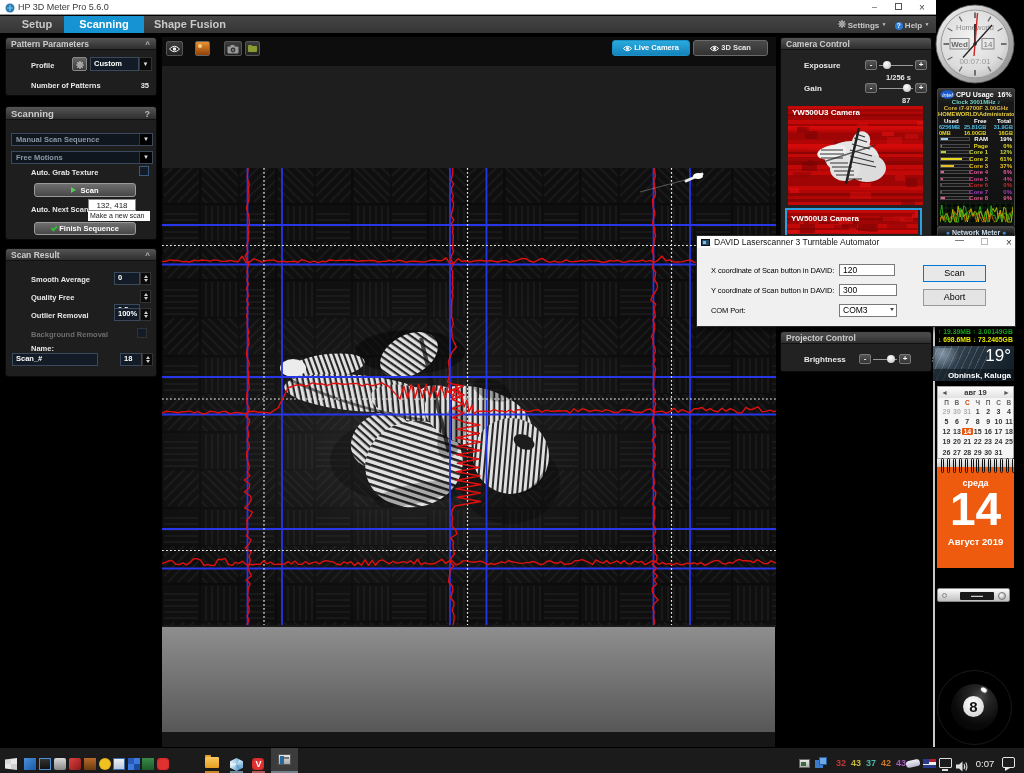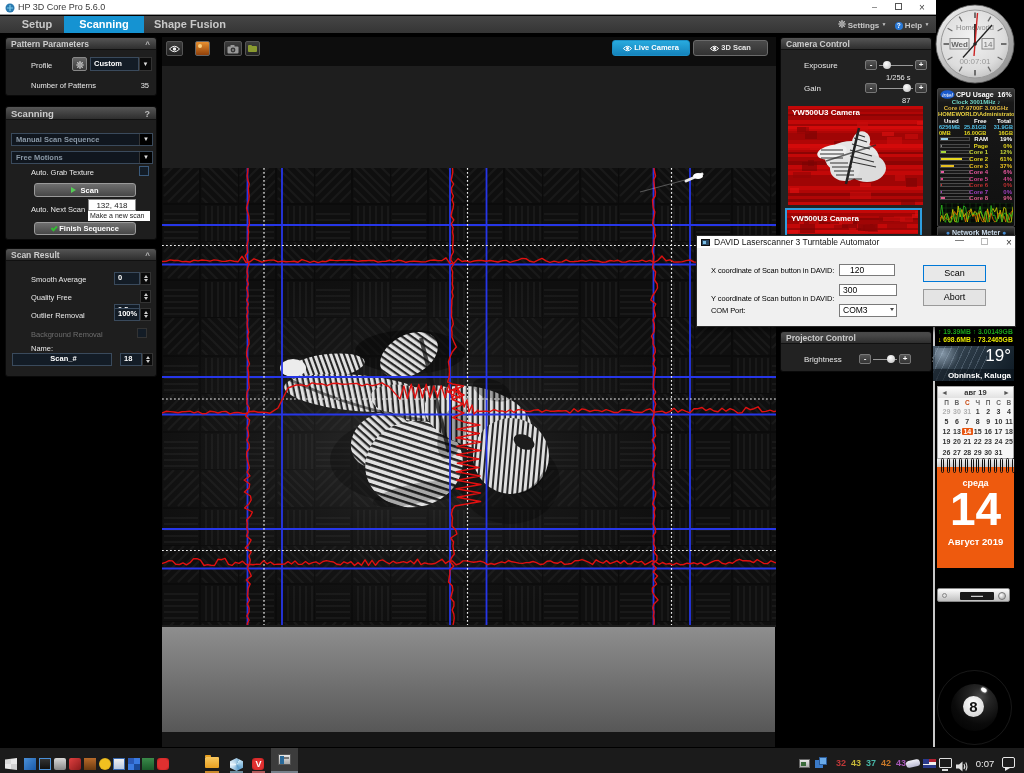--- a/index.html
+++ b/index.html
@@ -4,21 +4,21 @@
 html,body{width:1024px;height:773px;overflow:hidden;background:#000;}
 #scr{position:relative;width:1024px;height:773px;background:#000;overflow:hidden;}
 .abs{position:absolute;}
 #title{left:0;top:0;width:936px;height:15px;background:#fff;border-bottom:1px solid #999;color:#3a3a3a;font-size:9px;line-height:15px;}
 #title .txt{position:absolute;left:18px;top:0;}
 #tabbar{left:0;top:16px;width:936px;height:17px;background:linear-gradient(#464646,#353535);}
 .tab{position:absolute;top:0;height:17px;line-height:17px;font-size:11px;font-weight:bold;color:#c8c8c8;text-align:center;}
 .panel{position:absolute;left:5px;width:152px;background:#1e1e1e;border:1px solid #090909;border-radius:3px;}
 .phead{height:12px;background:linear-gradient(#555,#2e2e2e);border-bottom:1px solid #111;border-radius:3px 3px 0 0;color:#ccc;font-size:8.5px;font-weight:bold;line-height:12px;padding-left:5px;position:relative;}
 .phead .car{position:absolute;right:6px;top:1px;font-size:8px;color:#bbb;}
-.lbl{position:absolute;color:#e8e8e8;font-size:7.5px;font-weight:normal;padding-left:17px;}
+.lbl{position:absolute;color:#e8e8e8;font-size:7.5px;font-weight:bold;padding-left:17px;}
 .inp{position:absolute;background:#131c26;border:1px solid #3a4a5c;color:#fff;font-size:7.5px;font-weight:bold;line-height:10px;padding-left:3px;}
 .spin{position:absolute;width:11px;background:#0a0a0a;border:1px solid #333;}
 .spin:before{content:"";position:absolute;left:3px;top:2px;border-left:2.5px solid transparent;border-right:2.5px solid transparent;border-bottom:3px solid #ccc;}
 .spin:after{content:"";position:absolute;left:3px;bottom:2px;border-left:2.5px solid transparent;border-right:2.5px solid transparent;border-top:3px solid #ccc;}
 .drop{position:absolute;height:13px;background:#10161e;border:1px solid #3a4a5c;color:#8a98a6;font-size:7.5px;font-weight:bold;line-height:11px;padding-left:4px;}
 .darr{position:absolute;right:0;top:0;bottom:0;width:13px;background:#000;border-left:1px solid #333;color:#ddd;font-size:6px;text-align:center;line-height:11px;}
 .btn{position:absolute;background:linear-gradient(#6f6f6f,#474747);border:1px solid #9a9a9a;border-radius:3px;color:#fff;font-size:7.5px;font-weight:bold;text-align:center;}
 .chk{position:absolute;width:10px;height:10px;background:#131c26;border:1px solid #3a5a7c;}
 .cpurow{position:relative;height:6.6px;font-size:6px;font-weight:bold;line-height:6.6px;}
 .bar{position:absolute;left:2px;top:1px;height:4px;background:#1a1a1a;border:0.5px solid #4a4a4a;width:30px;}
@@ -30,21 +30,21 @@
 .trayico{position:absolute;top:758px;width:12px;height:12px;}
 .tnum{position:absolute;top:758px;font-size:9px;font-weight:bold;width:18px;text-align:center;}
 </style></head>
 <body>
 <div id="scr">
 <div class="abs" id="title">
       <svg style="position:absolute;left:5px;top:3px" width="10" height="10" viewBox="0 0 10 10">
         <circle cx="5" cy="5" r="4.5" fill="#2a7ab0"></circle>
         <path d="M2 5h6M5 2v6" stroke="#7ac8e8" stroke-width="1.2"></path>
       </svg>
-      <span class="txt">HP 3D Core Pro 5.6.0</span>
+      <span class="txt">HP 3D Meter Pro 5.6.0</span>
 <span style="position:absolute;left:872px;top:0;color:#555;">–</span>
 <span style="position:absolute;left:895px;top:2.5px;width:7px;height:7px;border:1px solid #555;"></span>
 <span style="position:absolute;left:919px;top:0;color:#444;font-size:10px;">×</span>
 </div>
 <div class="abs" id="tabbar">
 <div class="tab" style="left:10px;width:54px;">Setup</div>
 <div class="tab" style="left:64px;width:80px;background:#1593d2;color:#fff;">Scanning</div>
 <div class="tab" style="left:150px;width:80px;">Shape Fusion</div>
 <div class="tab" style="left:834px;width:56px;font-size:8px;"><svg width="8" height="8" viewBox="0 0 12 12">
           <g fill="#e8e8e8">
@@ -241,21 +241,21 @@
  <div class="spin" style="left:134px;top:23px;height:13px;"></div>
  <div class="lbl" style="left:8px;top:44px;">Quality Free</div>
  <div class="inp" style="left:108px;top:55px;width:26px;height:13px;">0.5</div>
  <div class="spin" style="left:134px;top:41px;height:13px;"></div>
  <div class="lbl" style="left:8px;top:62px;">Outlier Removal</div>
  <div class="inp" style="left:108px;top:59px;width:26px;height:13px;">100%</div>
  <div class="spin" style="left:134px;top:59px;height:13px;"></div>
  <div class="lbl" style="left:8px;top:81px;color:#6e6e6e;">Background Removal</div>
  <div class="chk" style="right:9px;top:79px;border-color:#333;"></div>
  <div class="lbl" style="left:8px;top:95px;">Name:</div>
- <div class="inp" style="left:6px;top:104px;width:100px;height:13px;text-align:center;">Scan_#</div>
+ <div class="inp" style="left:6px;top:104px;width:86px;height:13px;">Scan_#</div>
  <div class="lbl" style="left:108px;top:107px;">#</div>
  <div class="inp" style="left:114px;top:104px;width:22px;height:13px;">18</div>
  <div class="spin" style="left:136px;top:104px;height:13px;"></div>
 </div>
 <div class="abs" style="left:88px;top:199px;width:48px;height:12px;background:#fff;border:1px solid #8a8a8a;color:#222;font-size:8px;text-align:center;line-height:11px;z-index:30;">132, 418</div>
 <div class="abs" style="left:88px;top:211px;width:62px;height:10px;background:#fff;color:#222;font-size:7px;line-height:10px;padding-left:2px;white-space:nowrap;z-index:30;">Make a new scan</div>
 
 <div class="panel" style="left:780px;top:37px;width:152px;height:290px;background:#222;">
  <div class="phead">Camera Control</div>
  <div class="lbl" style="left:6px;top:23px;font-size:8px;">Exposure</div>
@@ -660,22 +660,22 @@
 <div style="position:absolute;left:0;top:0;right:0;height:12px;background:#fff;">
  <div style="position:absolute;left:4px;top:2.5px;width:9px;height:7px;background:#2a4a66;border:1px solid #111;">
           <div style="position:absolute;left:1px;top:1px;width:3px;height:3px;background:#7ac0e8;"></div>
         </div>
  <span style="position:absolute;left:17px;top:1px;font-size:8.5px;color:#111;">DAVID Laserscanner 3 Turntable Automator</span>
  <span style="position:absolute;left:258px;top:-1px;color:#333;font-size:9px;">—</span>
  <span style="position:absolute;left:284px;top:2px;width:6.5px;height:6.5px;border:1px solid #b8b8b8;"></span>
  <span style="position:absolute;left:309px;top:0.5px;color:#333;font-size:10px;">×</span>
 </div>
 <span style="position:absolute;left:14px;top:30px;font-size:7.5px;letter-spacing:-0.1px;color:#000;">X coordinate of Scan button in DAVID:</span>
-<div style="position:absolute;left:142px;top:28px;width:56px;height:12px;background:#fff;border:1px solid #7a7a7a;font-size:8.5px;color:#000;line-height:10px;padding-left:10px;">120</div>
-<span style="position:absolute;left:14px;top:50px;font-size:7.5px;letter-spacing:-0.1px;color:#000;margin-top:8px;">Y coordinate of Scan button in DAVID:</span>
+<div style="position:absolute;left:142px;top:28px;width:56px;height:12px;background:#fff;border:1px solid #7a7a7a;font-size:8.5px;color:#000;line-height:10px;padding-left:3px;">120</div>
+<span style="position:absolute;left:14px;top:50px;font-size:7.5px;letter-spacing:-0.1px;color:#000;">Y coordinate of Scan button in DAVID:</span>
 <div style="position:absolute;left:142px;top:48px;width:58px;height:12px;background:#fff;border:1px solid #7a7a7a;font-size:8.5px;color:#000;line-height:10px;padding-left:3px;">300</div>
 <span style="position:absolute;left:14px;top:69.5px;font-size:7.5px;letter-spacing:-0.1px;color:#000;">COM Port:</span>
 <div style="position:absolute;left:142px;top:67.5px;width:58px;height:13px;background:#fff;border:1px solid #7a7a7a;font-size:8.5px;color:#000;line-height:11px;padding-left:3px;">COM3<span style="position:absolute;right:2px;top:3px;width:0;height:0;border-left:2.5px solid transparent;border-right:2.5px solid transparent;border-top:3px solid #444;"></span></div>
 <div style="position:absolute;left:226px;top:29px;width:63px;height:17px;background:#e8e8e8;border:1.5px solid #0078d7;font-size:9px;color:#000;text-align:center;line-height:14px;">Scan</div>
 <div style="position:absolute;left:226px;top:53px;width:63px;height:17px;background:#e4e4e4;border:1px solid #9a9a9a;font-size:9px;color:#000;text-align:center;line-height:15px;">Abort</div>
 </div>
     <div class="abs" style="left:0;top:747px;width:1024px;height:26px;background:#1b1b1b;border-top:1px solid #000;"></div>
     <div class="trayico" style="left:5px;background:conic-gradient(#e8e8e8 0 25%,#d0d0d0 0 50%,#e8e8e8 0 75%,#d8d8d8 0);clip-path:polygon(0 12%,100% 0,100% 100%,0 88%);"></div>
     <div class="trayico" style="left:24px;background:linear-gradient(135deg,#4a90d8,#1a5aa8);"></div>
     <div class="trayico" style="left:39px;background:linear-gradient(#333,#111);border:1px solid #4a90d8;"></div>

